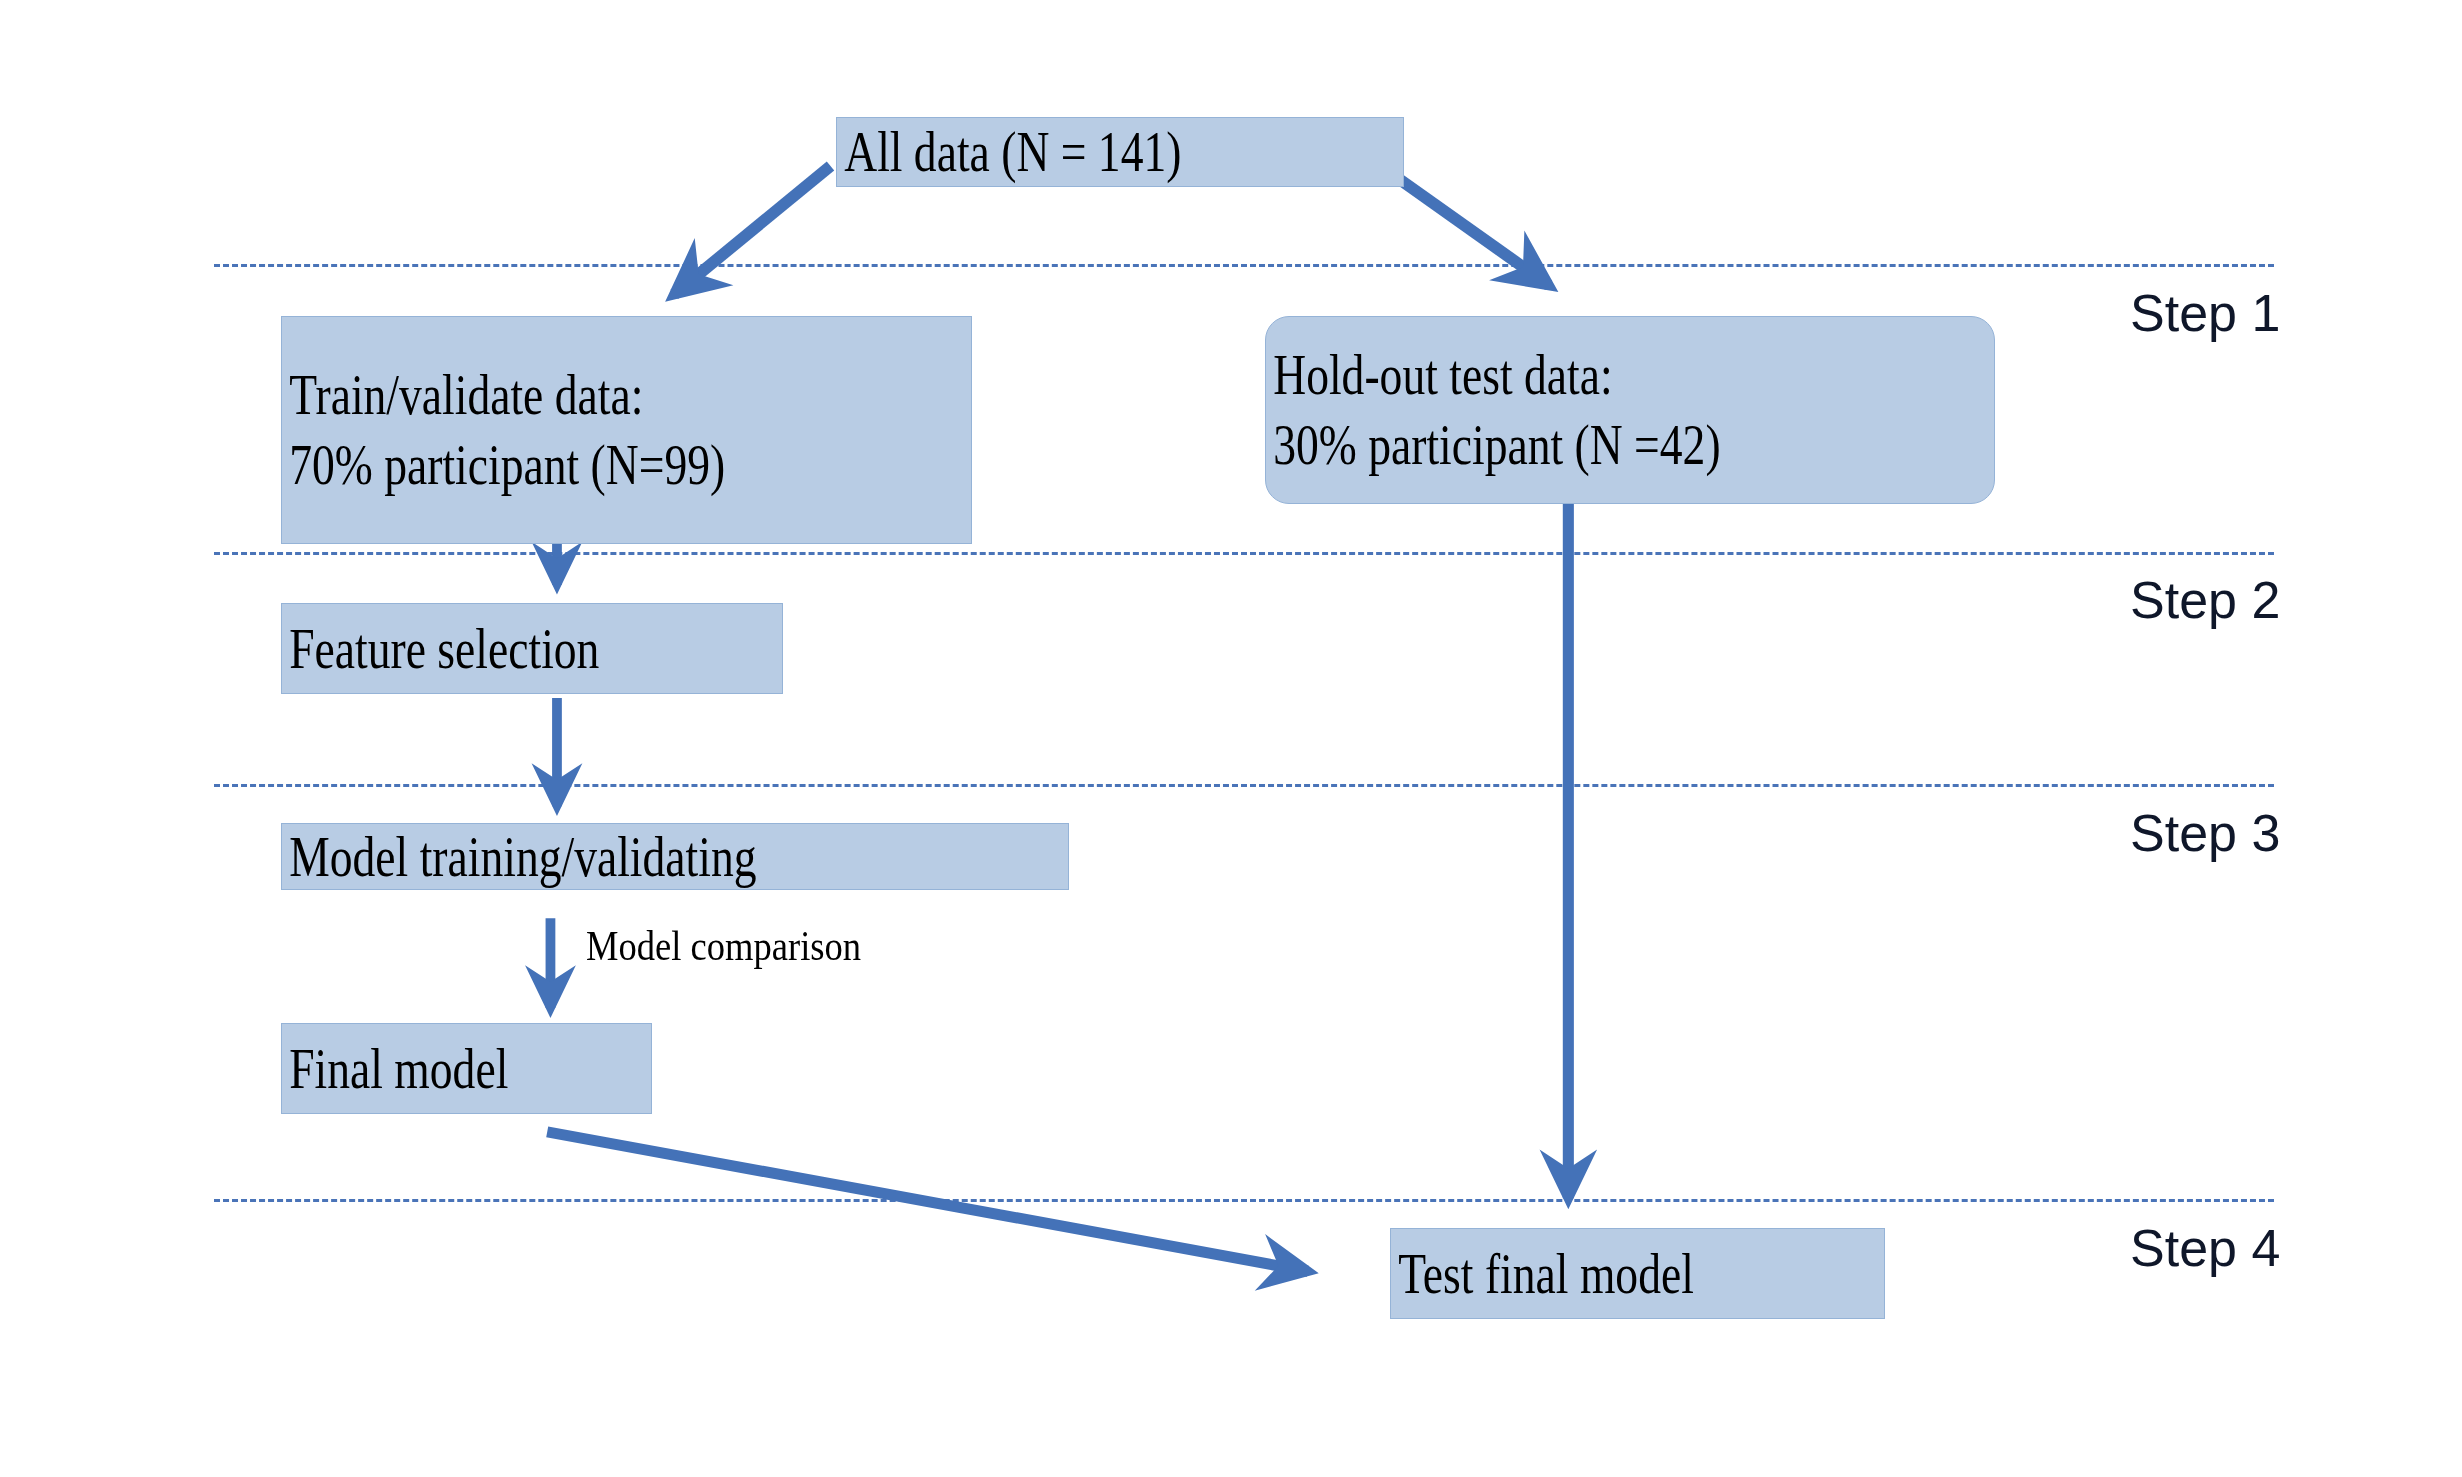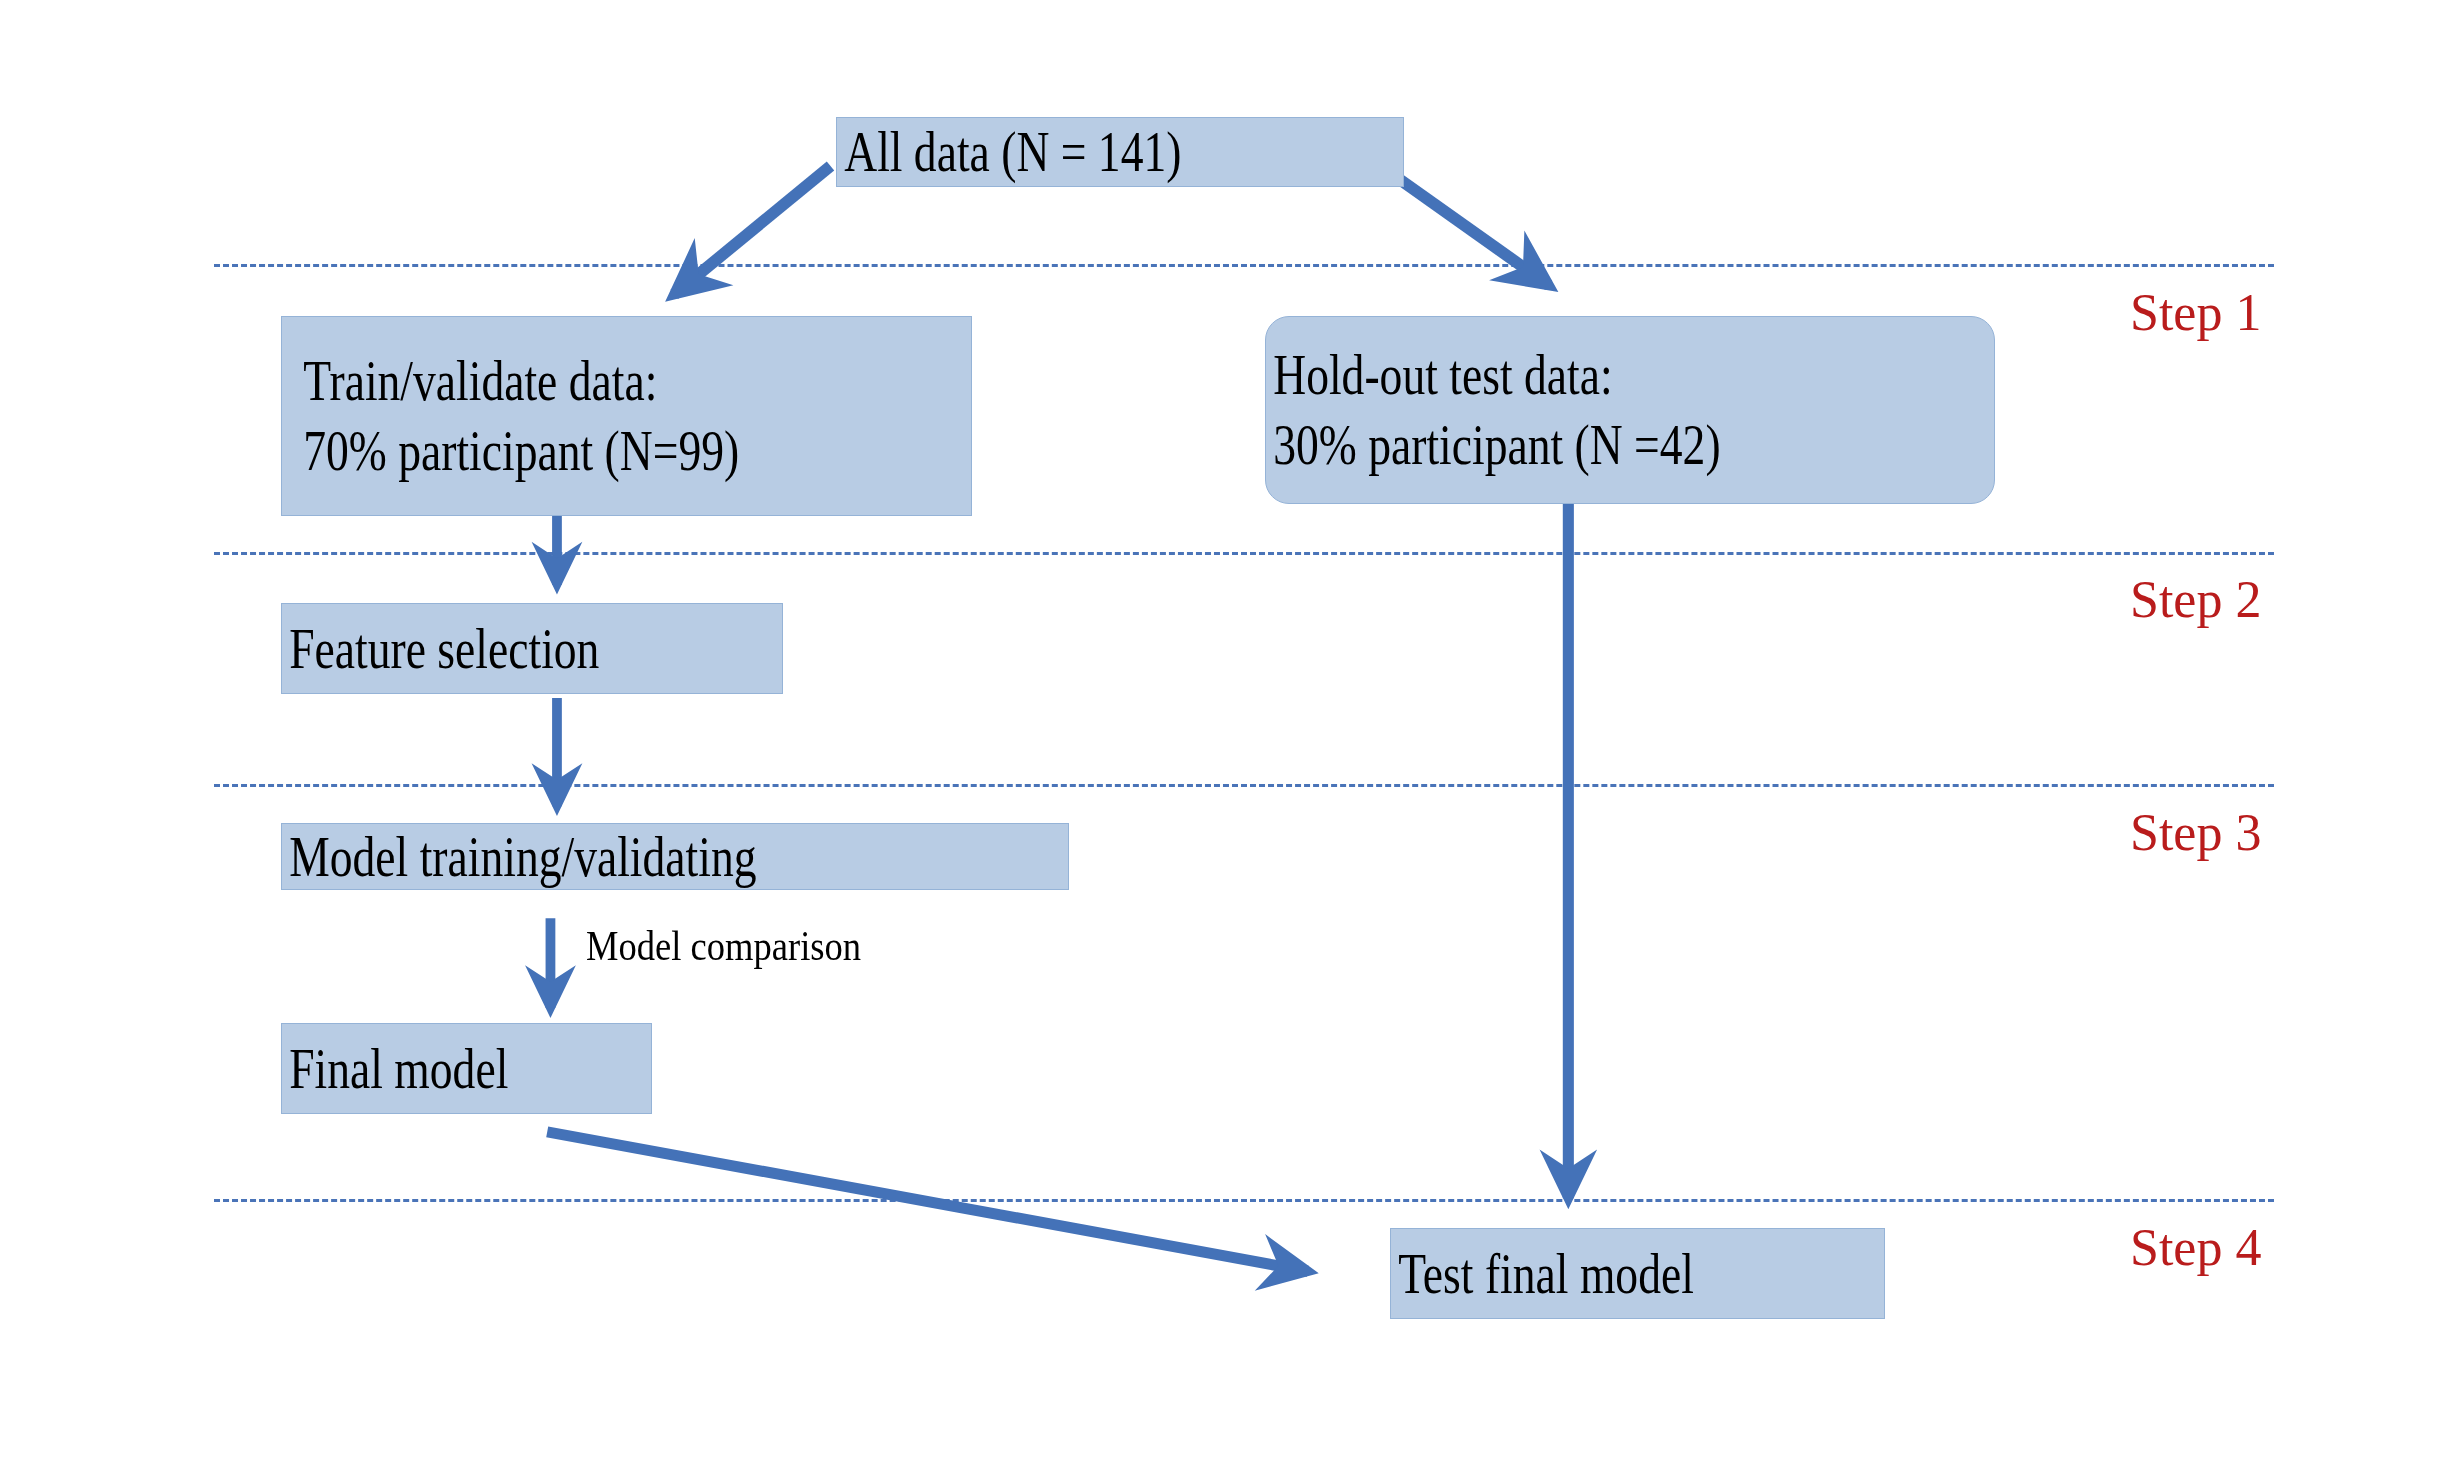--- a/index.html
+++ b/index.html
@@ -33,21 +33,21 @@
   }
   .box .line {
     display: block;
     transform: scaleX(0.80);
     transform-origin: left center;
     padding-left: 9px;
   }
 
   
   #box-all-data      { left:836px; top:117px;  width:568px;  height:70px; font-size:57px; }
-  #box-train         { left:281px;  top:316px;  width:691px; height:200px; font-size:57px;padding-left:14px; }
+  #box-train         { left:281px;  top:316px;  width:691px; height:228px; font-size:57px; }
   #box-holdout       { left:1265px; top:316px;  width:730px; height:188px; font-size:57px;border-radius:24px; }
   #box-feature       { left:281px;  top:603px;  width:502px;  height:91px; font-size:57px; }
   #box-model-train   { left:281px;  top:823px; width:788px; height:67px; font-size:57px; }
   #box-final-model   { left:281px;  top:1023px; width:371px;  height:91px; font-size:57px; }
   #box-test-final    { left:1390px; top:1228px; width:495px;  height:91px; font-size:57px; }
 
   
   .divider {
     position: absolute;
     left: 214px;
@@ -56,22 +56,22 @@
     border-top: 3.9px dashed #4a74b8;
   }
   #divider-1 { top: 264px; }
   #divider-2 { top: 552px; }
   #divider-3 { top: 784px; }
   #divider-4 { top: 1199px; }
 
   
   .step-label {
     position: absolute;
-    color: #b91c1c;
-    font-family: Liberation Serif, serif;
+    color: #0f172a;
+    font-family: Liberation Sans, sans-serif;
     font-size: 52px;
     white-space: nowrap;
   }
   #step-label-1 { left: 2130px; top: 283px; }
   #step-label-2 { left: 2130px; top: 570px; }
   #step-label-3 { left: 2130px; top: 803px; }
   #step-label-4 { left: 2130px; top: 1218px; }
 
   
   #edge-label-model-comparison {

